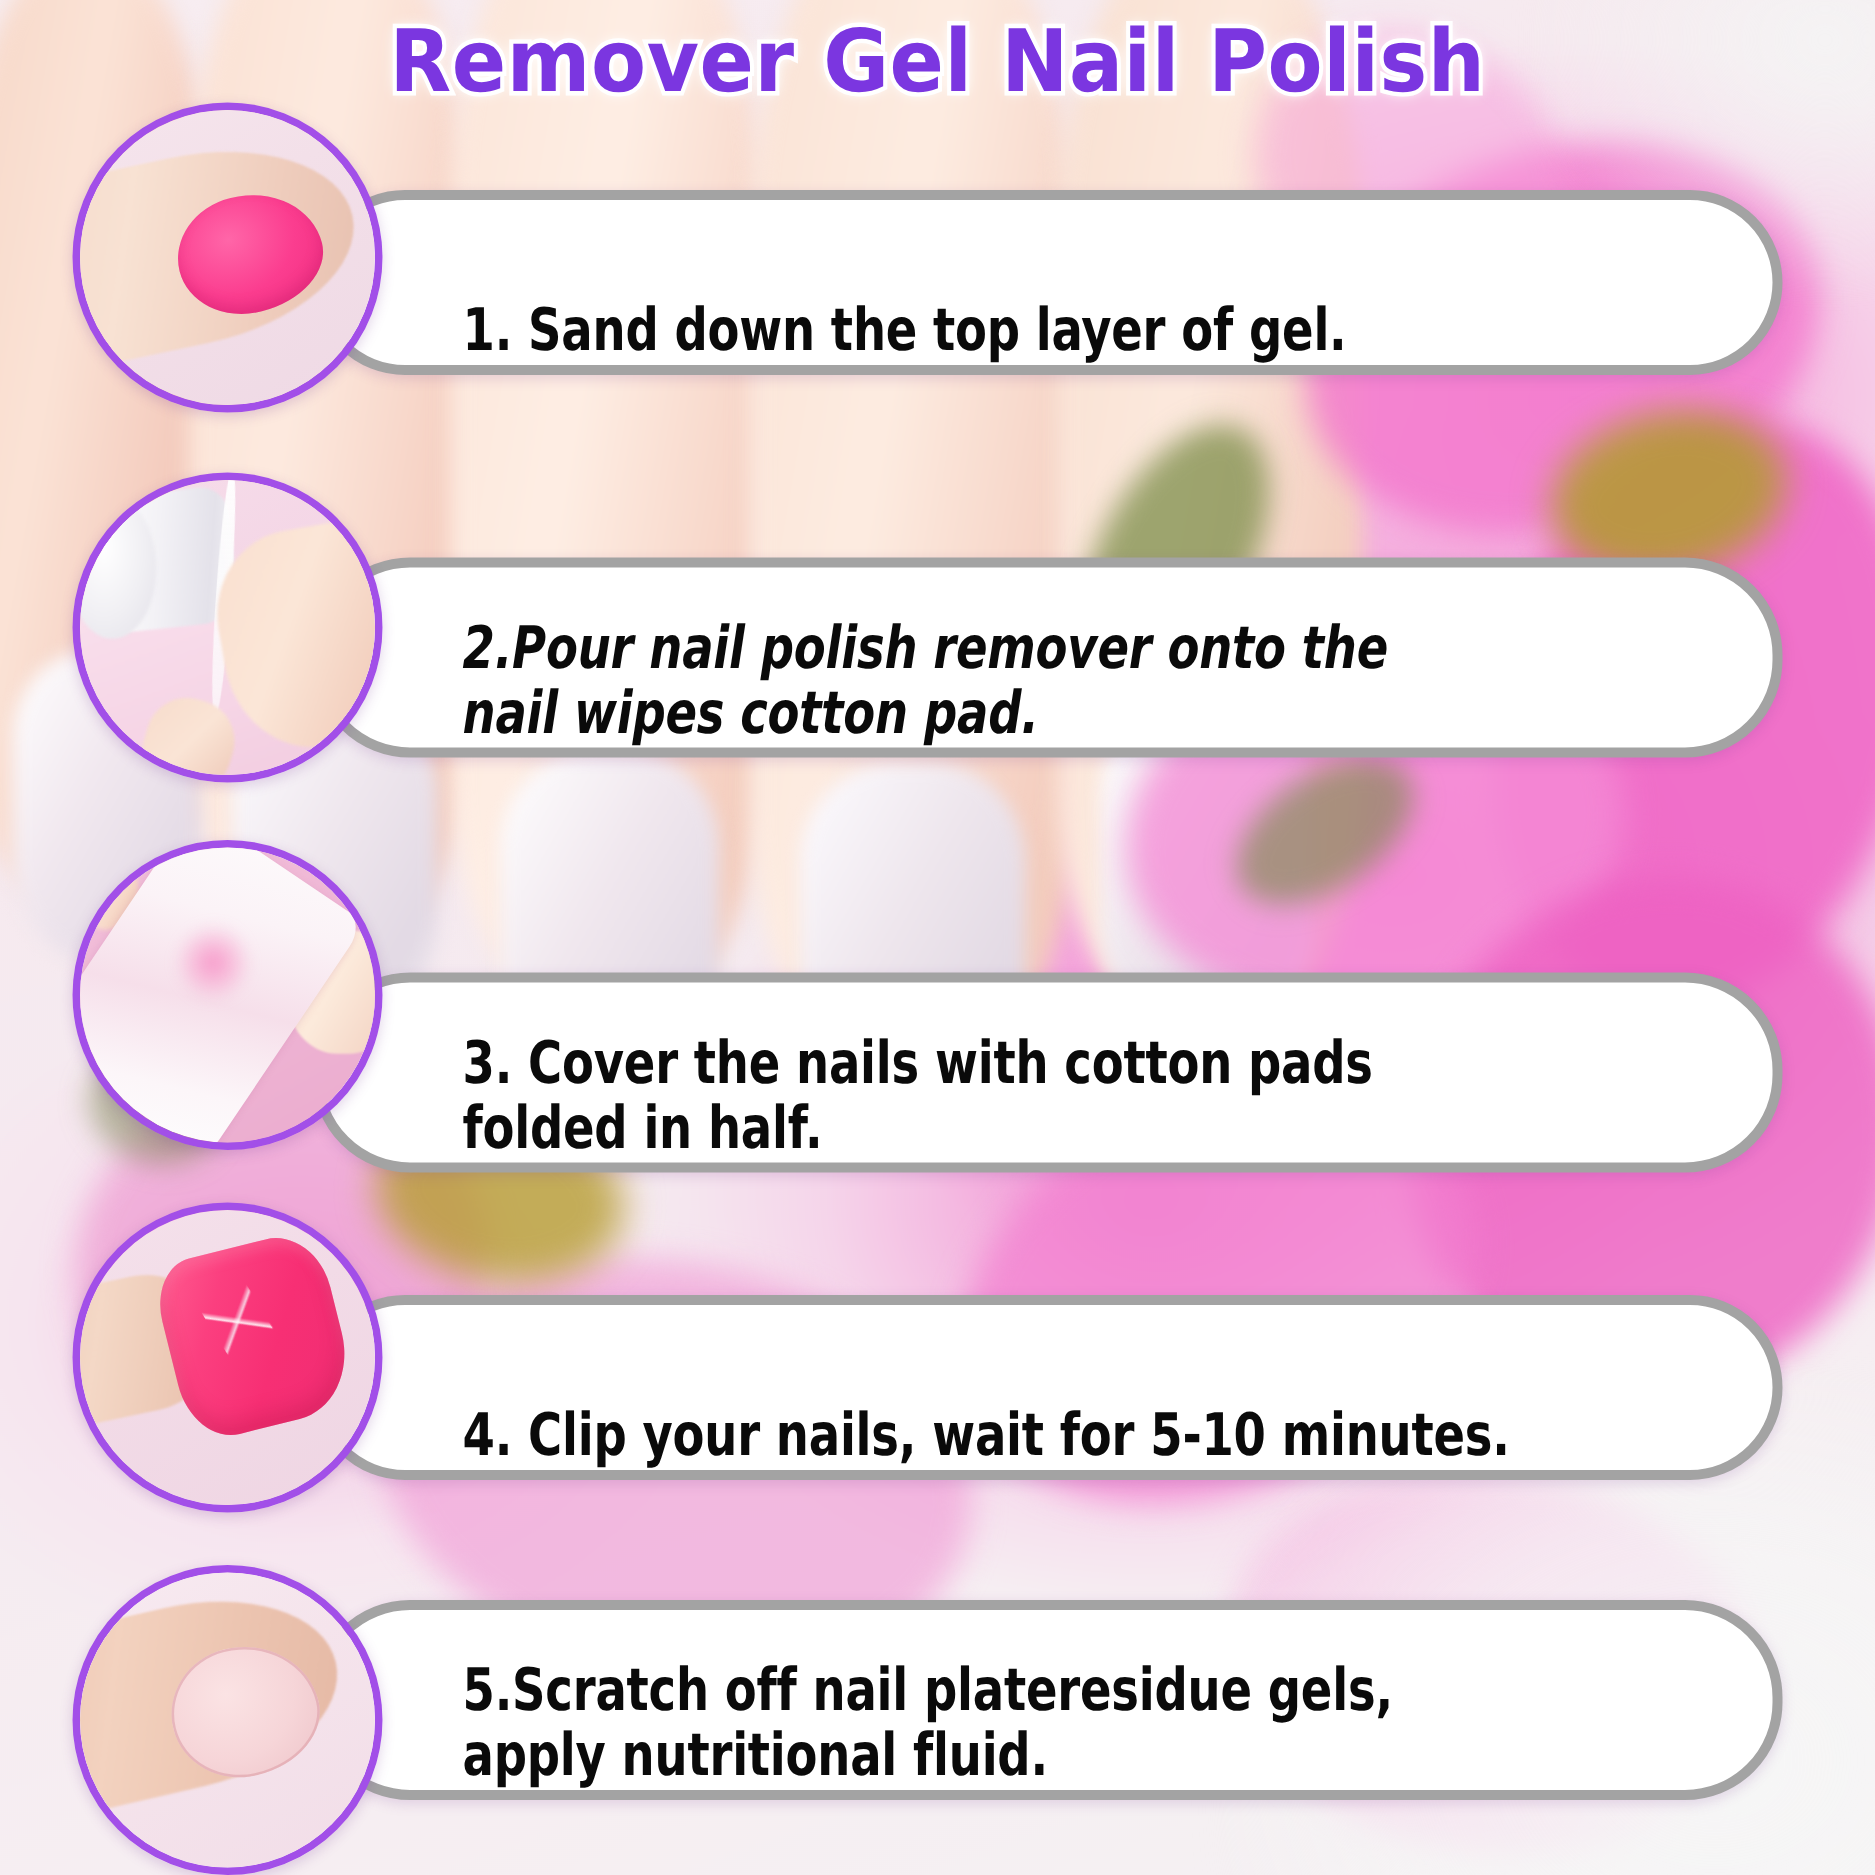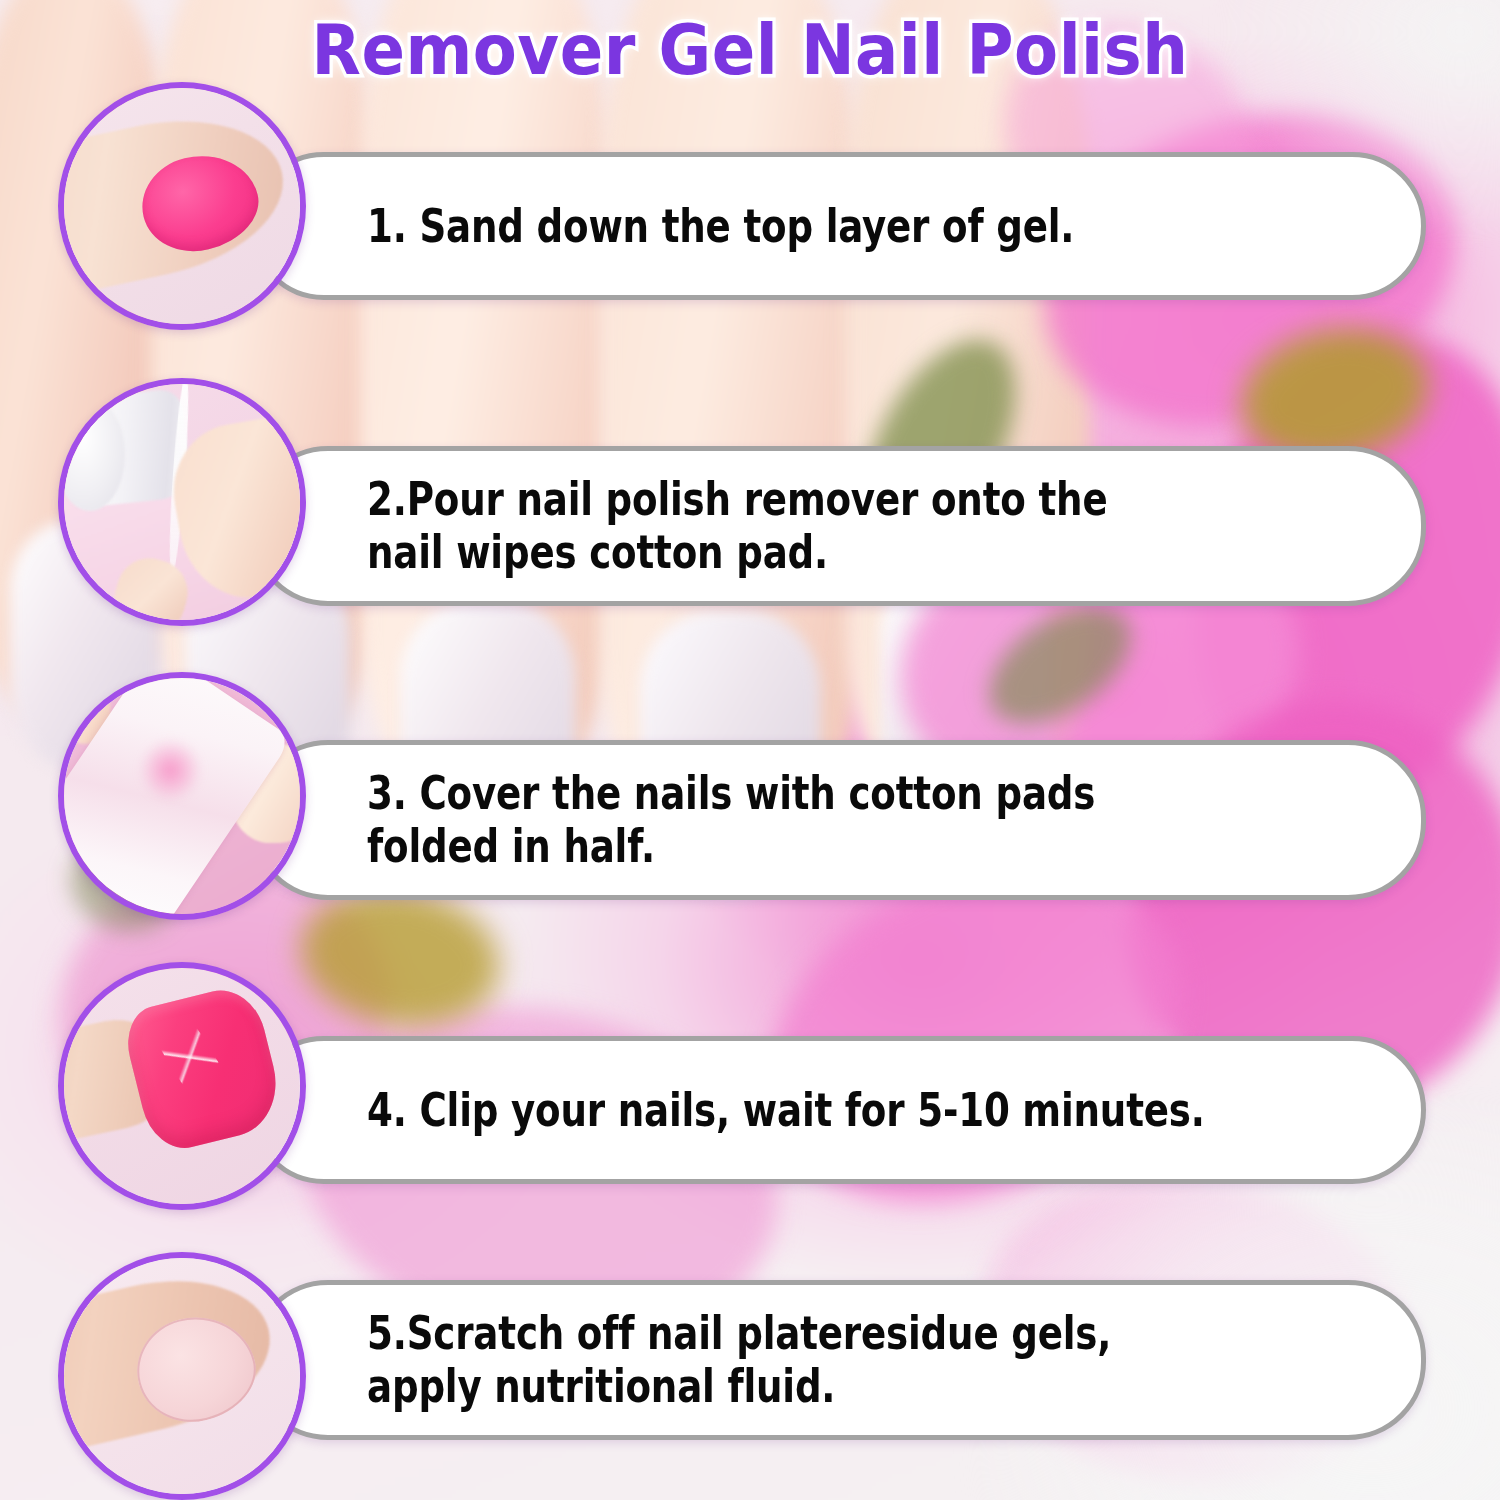--- a/index.html
+++ b/index.html
@@ -115,25 +115,25 @@
   }
 
   
   .step {
     position:absolute;
     z-index:20;
   }
   .step-box {
     position:absolute;
     background:#ffffff;
-    border:5px solid #a3a3a3;
+    border:8px solid #a3a3a3;
     border-radius:78px;
     box-shadow:0 3px 10px rgba(120,60,150,.18);
     display:flex;
-    align-items:center;
+    align-items:flex-end;
     z-index:21;
   }
   .step-text {
     font-family:"DejaVu Sans Condensed","DejaVu Sans", sans-serif;
     font-weight:bold;
     color:#0a0a0a;
     font-size:47px;
     line-height:1.12;
     letter-spacing:-.2px;
     transform:scaleX(.88);
@@ -282,39 +282,39 @@
     <div class="step-thumb" style="left:58px; top:82px; width:248px; height:248px;">
       <div class="thumb-inner">
         <div class="t1-bg"></div>
         <div class="t1-finger"></div>
         <div class="t1-gel"></div>
       </div>
     </div>
   </div>
 
   <div class="step">
-    <div class="step-box" style="left:250px; top:446px; width:1176px; height:160px; padding-left:112px;">
+    <div class="step-box" style="left:250px; top:446px; width:1176px; height:160px; padding-left:112px;font-style:italic;">
       <div class="step-text">2.Pour nail polish remover onto the
 nail wipes cotton pad.</div>
     </div>
     <div class="step-thumb" style="left:58px; top:378px; width:248px; height:248px;">
       <div class="thumb-inner">
         <div class="t2-bg"></div>
         <div class="t2-pad"></div>
         <div class="t2-bottle"></div>
         <div class="t2-cap"></div>
         <div class="t2-stream"></div>
         <div class="t2-hand"></div>
         <div class="t2-thumbtip"></div>
       </div>
     </div>
   </div>
 
   <div class="step">
-    <div class="step-box" style="left:250px; top:740px; width:1176px; height:160px; padding-left:112px;">
+    <div class="step-box" style="left:250px; top:778px; width:1176px; height:160px; padding-left:112px;">
       <div class="step-text">3. Cover the nails with cotton pads
 folded in half.</div>
     </div>
     <div class="step-thumb" style="left:58px; top:672px; width:248px; height:248px;">
       <div class="thumb-inner">
         <div class="t3-bg"></div>
         <div class="t3-finger2"></div>
         <div class="t3-finger"></div>
         <div class="t3-pad"></div>
         <div class="t3-pink"></div>

